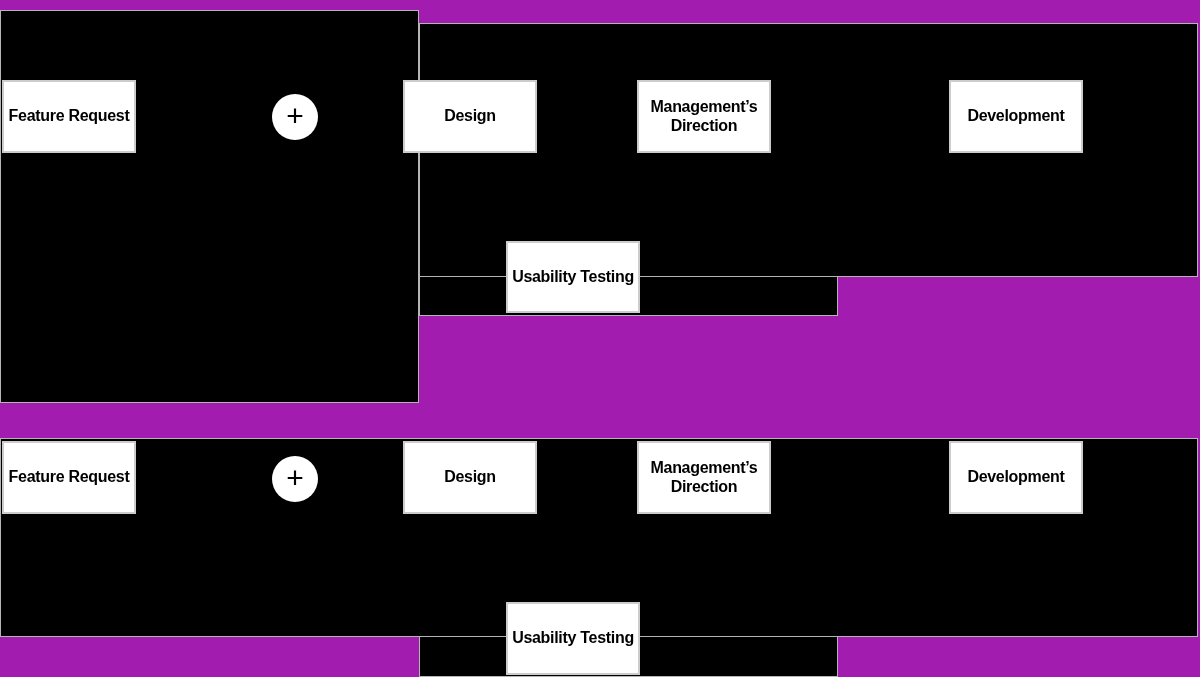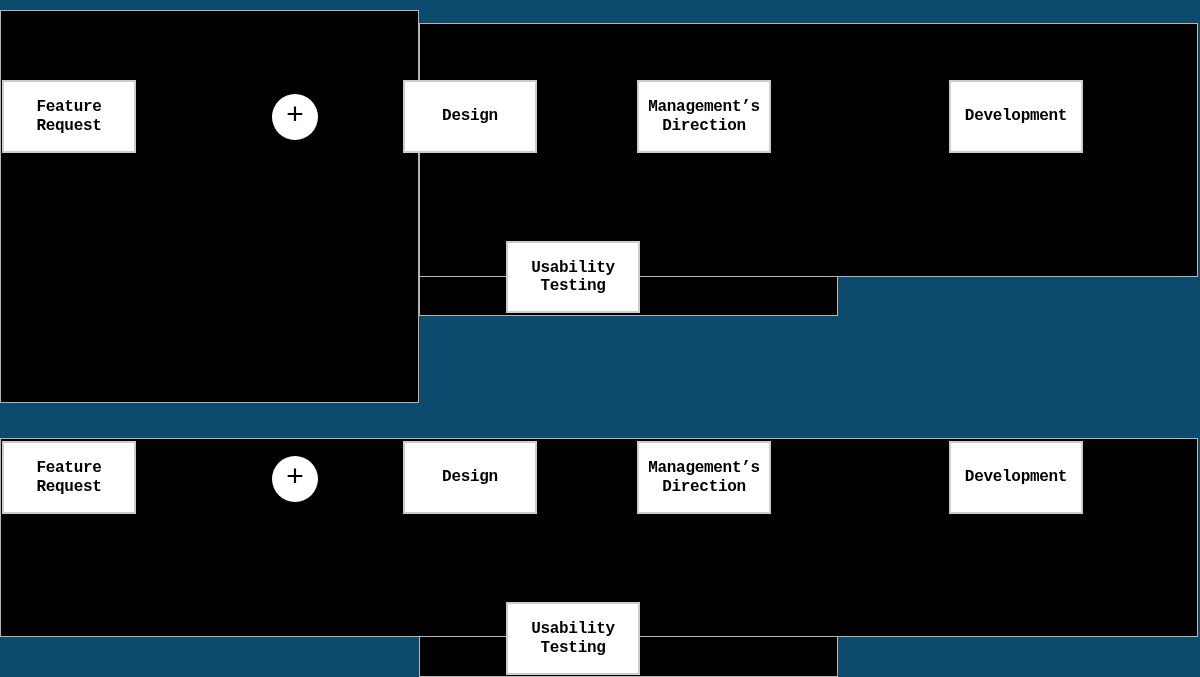--- a/index.html
+++ b/index.html
@@ -1,20 +1,20 @@
 <!DOCTYPE html>
 <html><head>
 <meta charset="utf-8">
 <style>
   html,body{margin:0;padding:0;background:#ffffff;}
   .page{
     position:relative;
     width:1200px;height:677px;
-    background:#0c4a6e;
-    font-family:Liberation Mono, monospace;
+    background:#a21caf;
+    font-family:Liberation Sans, sans-serif;
     overflow:hidden;
   }
   
   .panel{
     position:absolute;
     background:#000000;
     border:1px solid #b5b5b5;
     box-sizing:border-box;
   }
   .panel.no-border-top{border-top:none;}

